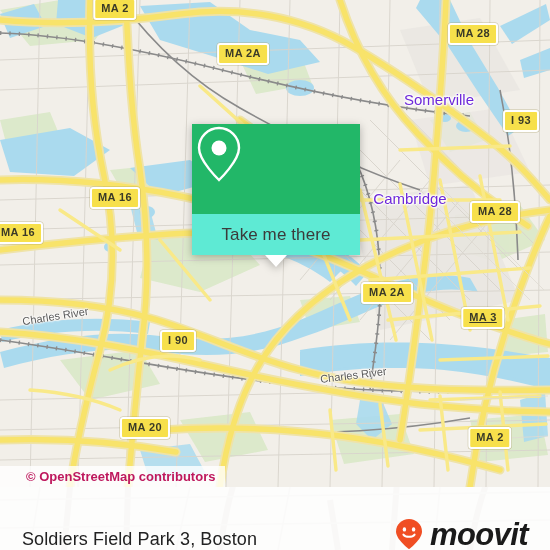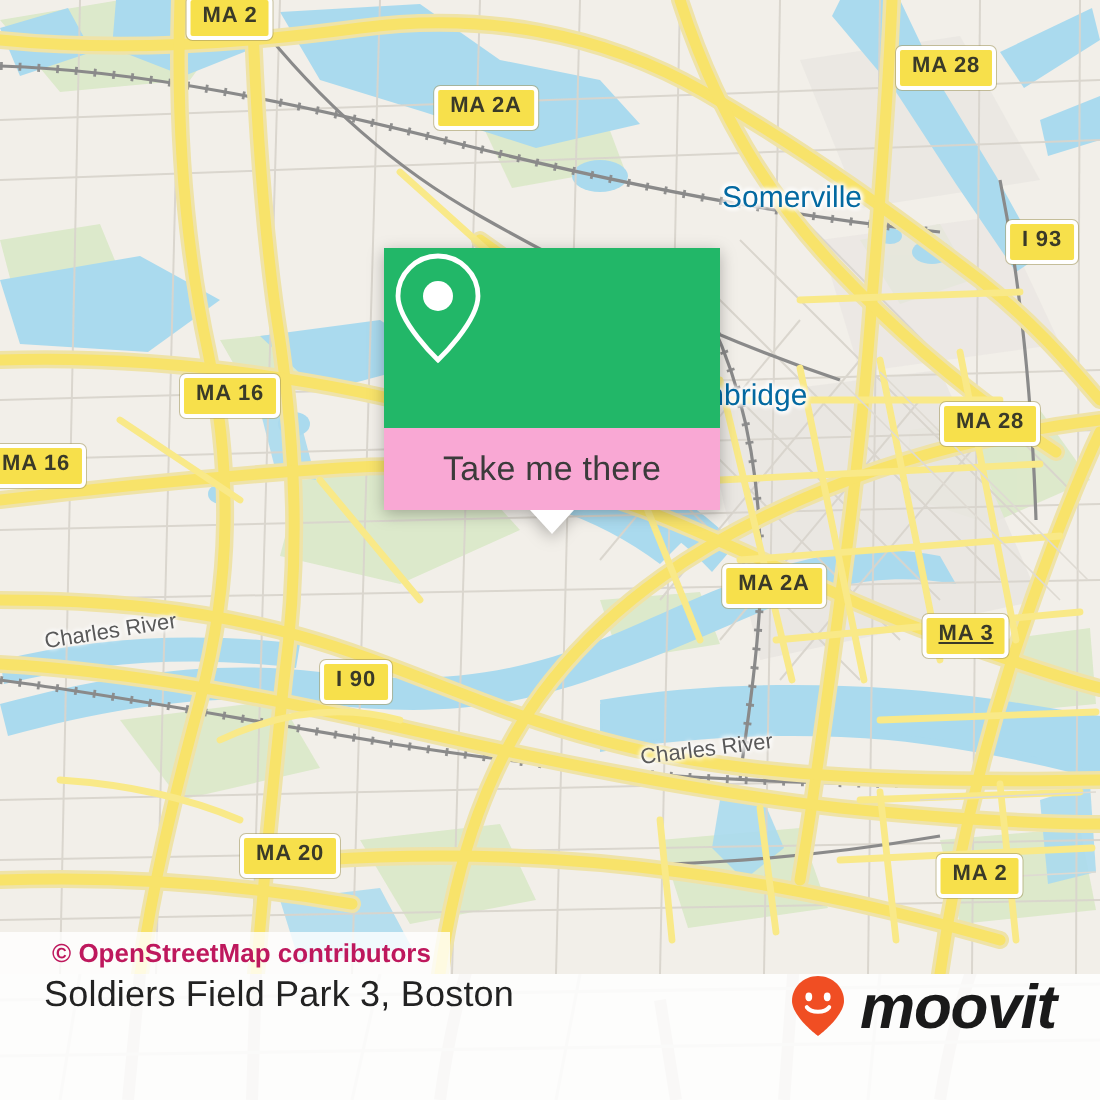--- a/index.html
+++ b/index.html
@@ -33,26 +33,27 @@
     padding:3px 6px 4px 6px;
     white-space:nowrap;
     box-shadow:0 0 0 .5px rgba(160,150,90,.55);
     transform:translate(-50%,-50%);
   }
 
   
   .place-label{
     position:absolute;
     transform:translate(-50%,-50%);
-    color:#0369a1;
+    color:#6d28d9;
     font-size:15px;
     white-space:nowrap;
     text-shadow:
       1px 0 2px #fff,-1px 0 2px #fff,0 1px 2px #fff,0 -1px 2px #fff,
       1px 1px 2px #fff,-1px -1px 2px #fff;
+    margin-left: 43px;
   }
   .water-label{
     position:absolute;
     transform-origin:center;
     color:#5a5a5a;
     font-size:11px;
     white-space:nowrap;
     text-shadow:
       1px 0 2px #fff,-1px 0 2px #fff,0 1px 2px #fff,0 -1px 2px #fff;
   }
@@ -76,21 +77,21 @@
     width:168px;
     filter:drop-shadow(0 2px 4px rgba(0,0,0,.28));
   }
   .card-head{
     height:90px;
     background:#22B768;
     display:flex;align-items:center;justify-content:center;
   }
   .card-body{
     height:41px;
-    background:#f9a8d4;
+    background:#5eead4;
     display:flex;align-items:center;justify-content:center;
     position:relative;
   }
   .card-cta{
     color:#3b3b3b;
     font-size:17px;
     line-height:1;
     letter-spacing:.1px;
   }
   .card-tail{
@@ -108,21 +109,21 @@
     background:#ffffff;
     overflow:hidden;
   }
   .footer-ghost{
     position:absolute;left:0;top:-487px;width:550px;height:550px;
     opacity:.10;
     pointer-events:none;
   }
   .footer-row{
     position:absolute;left:0;top:0;width:550px;height:63px;
-    display:flex;align-items:flex-start;justify-content:space-between;
+    display:flex;align-items:flex-end;justify-content:space-between;
     padding:0 22px;
     box-sizing:border-box;
   }
   .footer-title{
     color:#222;
     font-size:18px;
     letter-spacing:.1px;
     white-space:nowrap;
   }
   .brand{display:flex;align-items:center;gap:6px;font-style:italic;}

